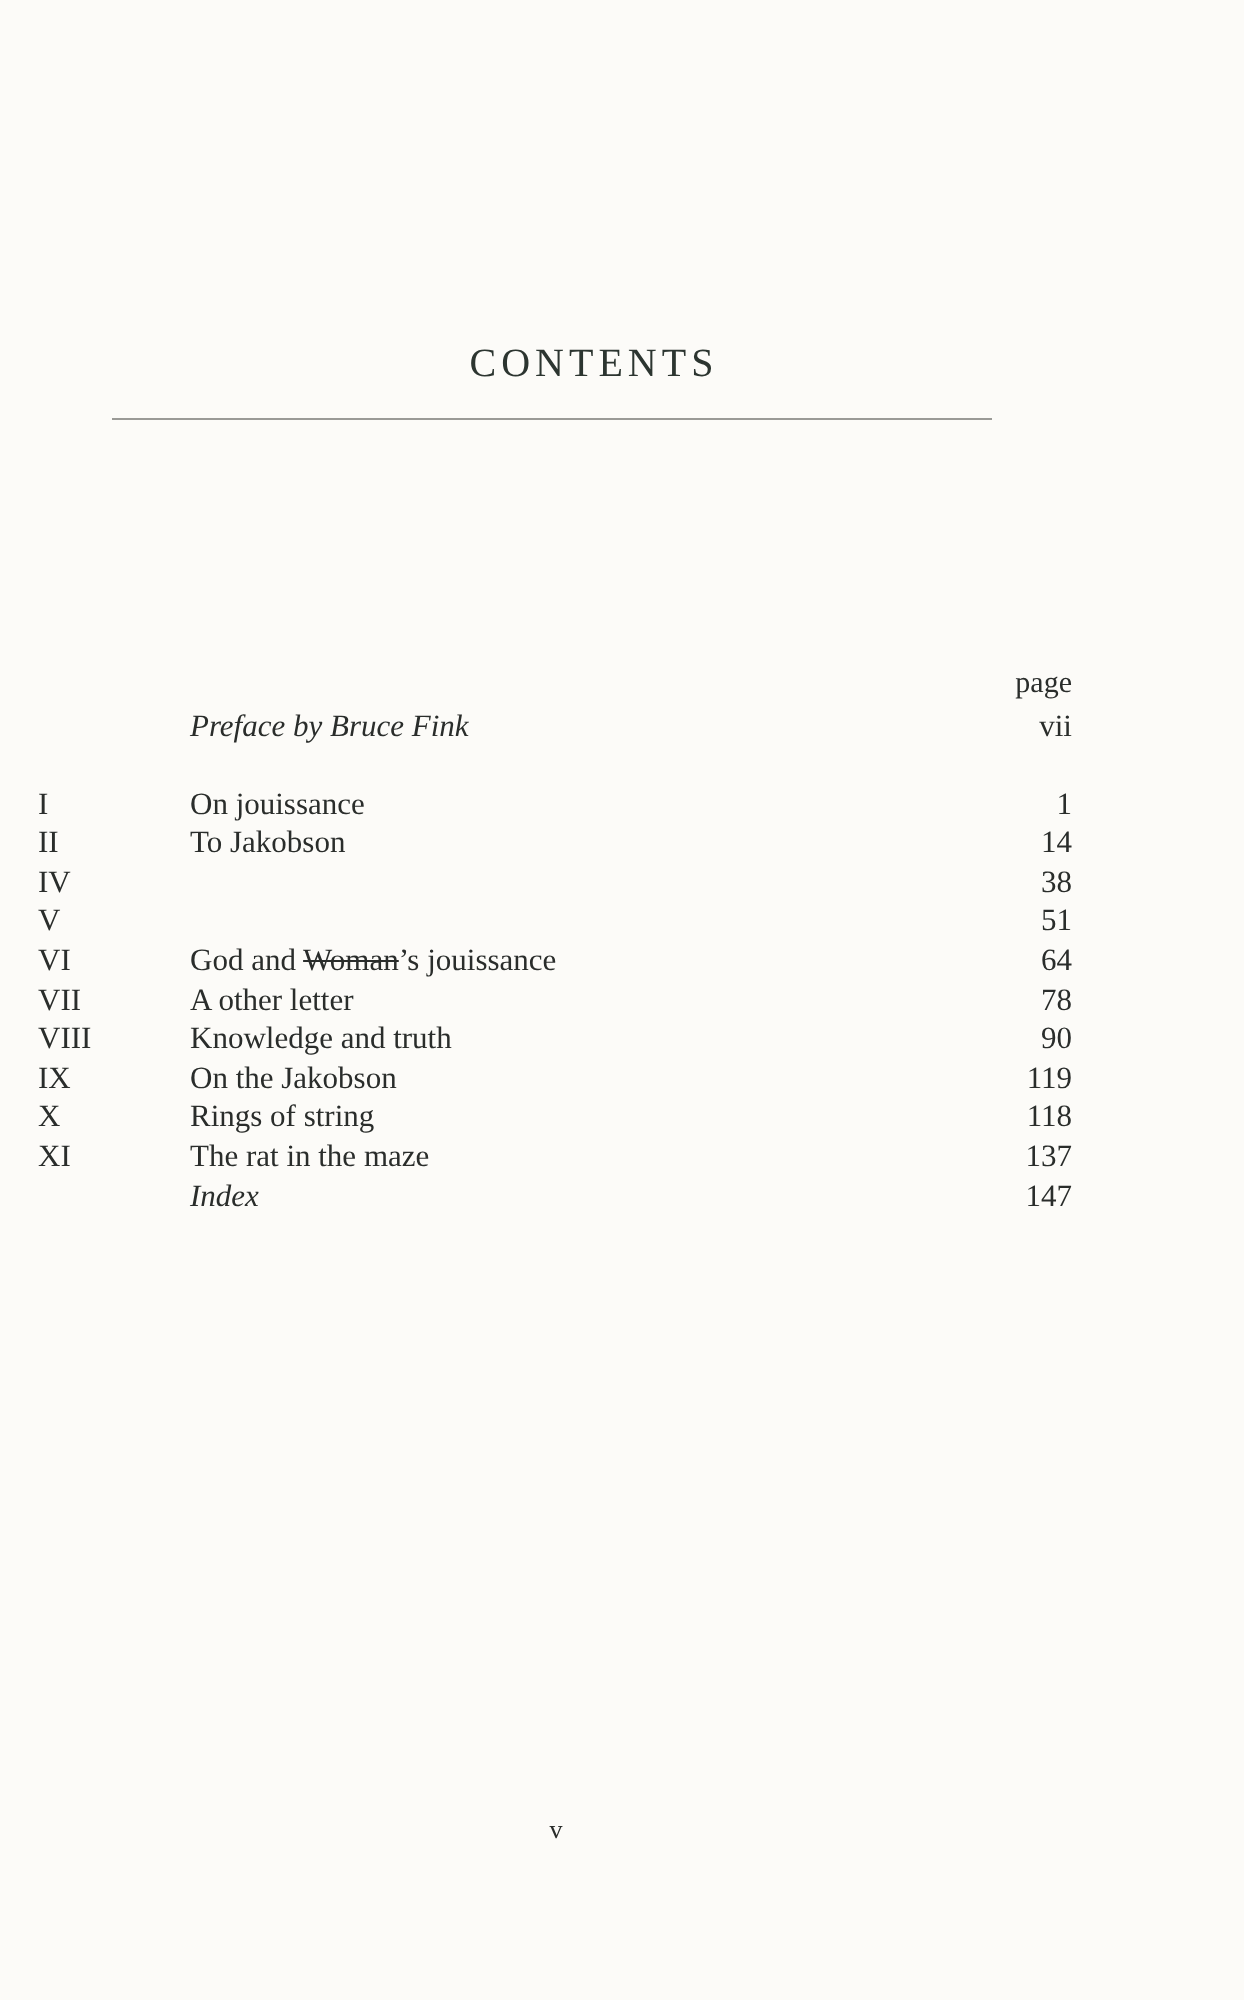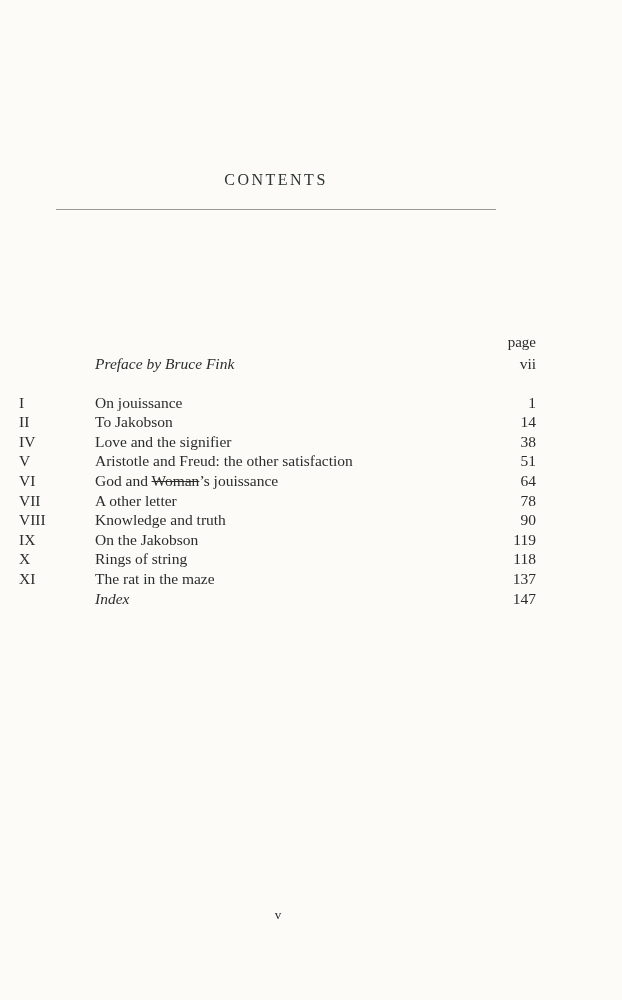--- a/index.html
+++ b/index.html
@@ -7,22 +7,23 @@
     width: 622px; height: 1000px;
     background: #fcfbf8;
     position: relative;
     overflow: hidden;
     font-family: "Liberation Serif", "DejaVu Serif", serif;
     color: #2a2d2b;
   }
   .title {
     position: absolute; left: 0; width: 552px; top: 171px;
     text-align: center;
-    font-size: 16px; letter-spacing: 2.5px;
+    font-size: 20px; letter-spacing: 2.5px;
     color: #2c3530;
+    padding-left: 21px;
   }
   .rule {
     position: absolute; left: 56px; width: 440px; top: 209px;
     height: 1px; background: #9a9a96;
   }
   .page-label {
     position: absolute; right: 86px; top: 334px;
     font-size: 15px;
   }
   .toc { position: absolute; left: 0; top: 354px; width: 622px; }
@@ -60,26 +61,24 @@
     <span class="ttl">On jouissance</span>
     <span class="pg">1</span>
   </div>
   <div class="row">
     <span class="num">II</span>
     <span class="ttl">To Jakobson</span>
     <span class="pg">14</span>
   </div>
   <div class="row">
     <span class="num">IV</span>
-    <span class="ttl">Love and the signifier</span>
     <span class="pg">38</span>
   </div>
   <div class="row">
     <span class="num">V</span>
-    <span class="ttl">Aristotle and Freud: the other satisfaction</span>
     <span class="pg">51</span>
   </div>
   <div class="row">
     <span class="num">VI</span>
     <span class="ttl"><span>God and </span><span class="barred">Woman</span><span>’s jouissance</span></span>
     <span class="pg">64</span>
   </div>
   <div class="row">
     <span class="num">VII</span>
     <span class="ttl">A other letter</span>

